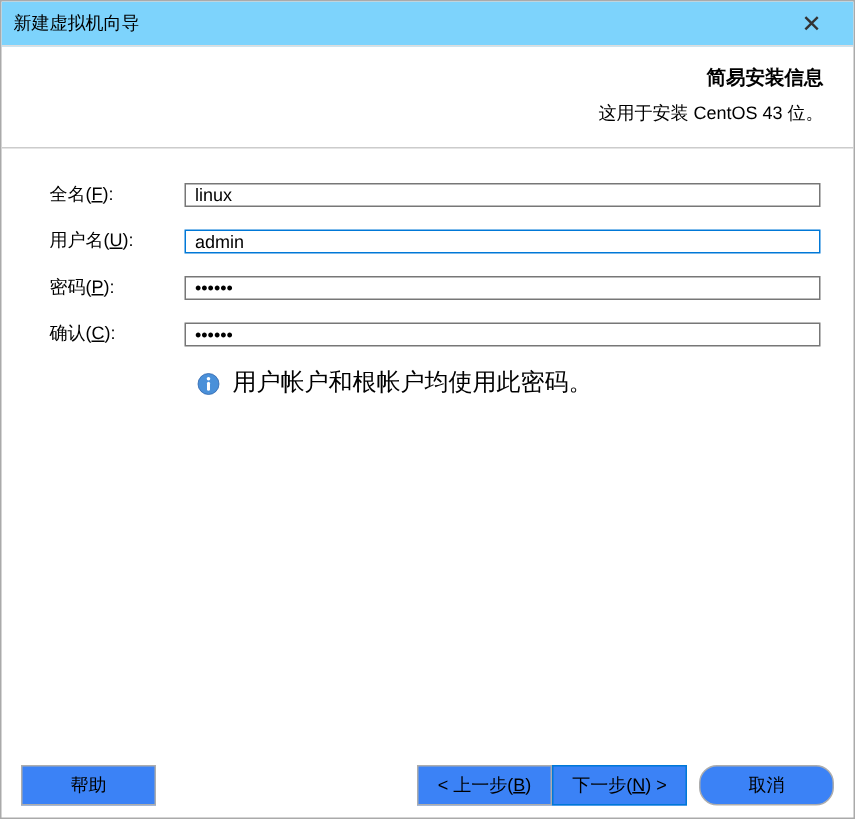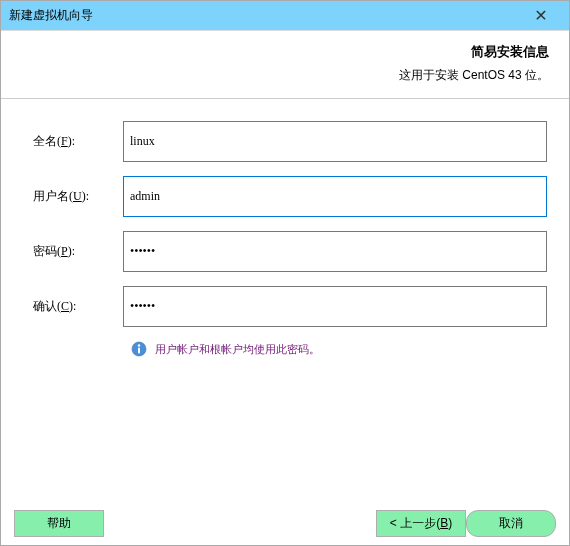--- a/index.html
+++ b/index.html
@@ -62,34 +62,33 @@
     }
     .section-label {
       font-size: 12px;
       color: #000;
       margin-bottom: 14px;
     }
     .form-row {
       display: flex;
       align-items: center;
       margin-bottom: 14px;
-      font-family: Liberation Serif, serif;
     }
     .form-label {
       width: 100px;
       font-size: 12px;
       color: #000;
       padding-left: 10px;
     }
     .form-label .underline {
       text-decoration: underline;
     }
     .form-input {
       flex: 1;
-      height: 41px;
+      height: 16px;
       border: 1px solid #777;
       padding: 2px 6px;
       font-size: 12px;
       font-family: inherit;
       outline: none;
     }
     .form-input.active {
       border: 1px solid #0078d7;
     }
     .info-row {
@@ -104,40 +103,40 @@
       margin-right: 8px;
       display: flex;
       align-items: center;
       justify-content: center;
     }
     .info-icon svg {
       width: 16px;
       height: 16px;
     }
     .info-text {
-      font-size: 11px;
-      color: #701a75;
+      font-size: 16px;
+      color: #000000;
     }
     .button-bar {
       position: absolute;
       bottom: 0;
       left: 0;
       right: 0;
       height: 46px;
       padding: 8px 14px;
       display: flex;
       align-items: center;
       border-top: 1px solid transparent;
     }
     .btn {
       height: 27px;
       padding: 0 6px;
       font-size: 12px;
       font-family: inherit;
-      background: #86efac;
+      background: #3b82f6;
       border: 1px solid #adadad;
       cursor: default;
       min-width: 90px;
     }
     .btn-help {
       min-width: 90px;
     }
     .spacer {
       flex: 1;
     }
@@ -211,14 +210,17 @@
     <div class="info-text">用户帐户和根帐户均使用此密码。</div>
   </div>
 </div>
 
 <div class="button-bar">
   <button class="btn btn-help">帮助</button>
   <div class="spacer"></div>
   <button class="btn btn-back">
     <span>&lt; 上一步(</span><span style="text-decoration:underline">B</span><span>)</span>
   </button>
+  <button class="btn btn-next">
+    <span>下一步(</span><span style="text-decoration:underline">N</span><span>) &gt;</span>
+  </button>
   <button class="btn btn-cancel">取消</button>
 </div>
 
 </body></html>

